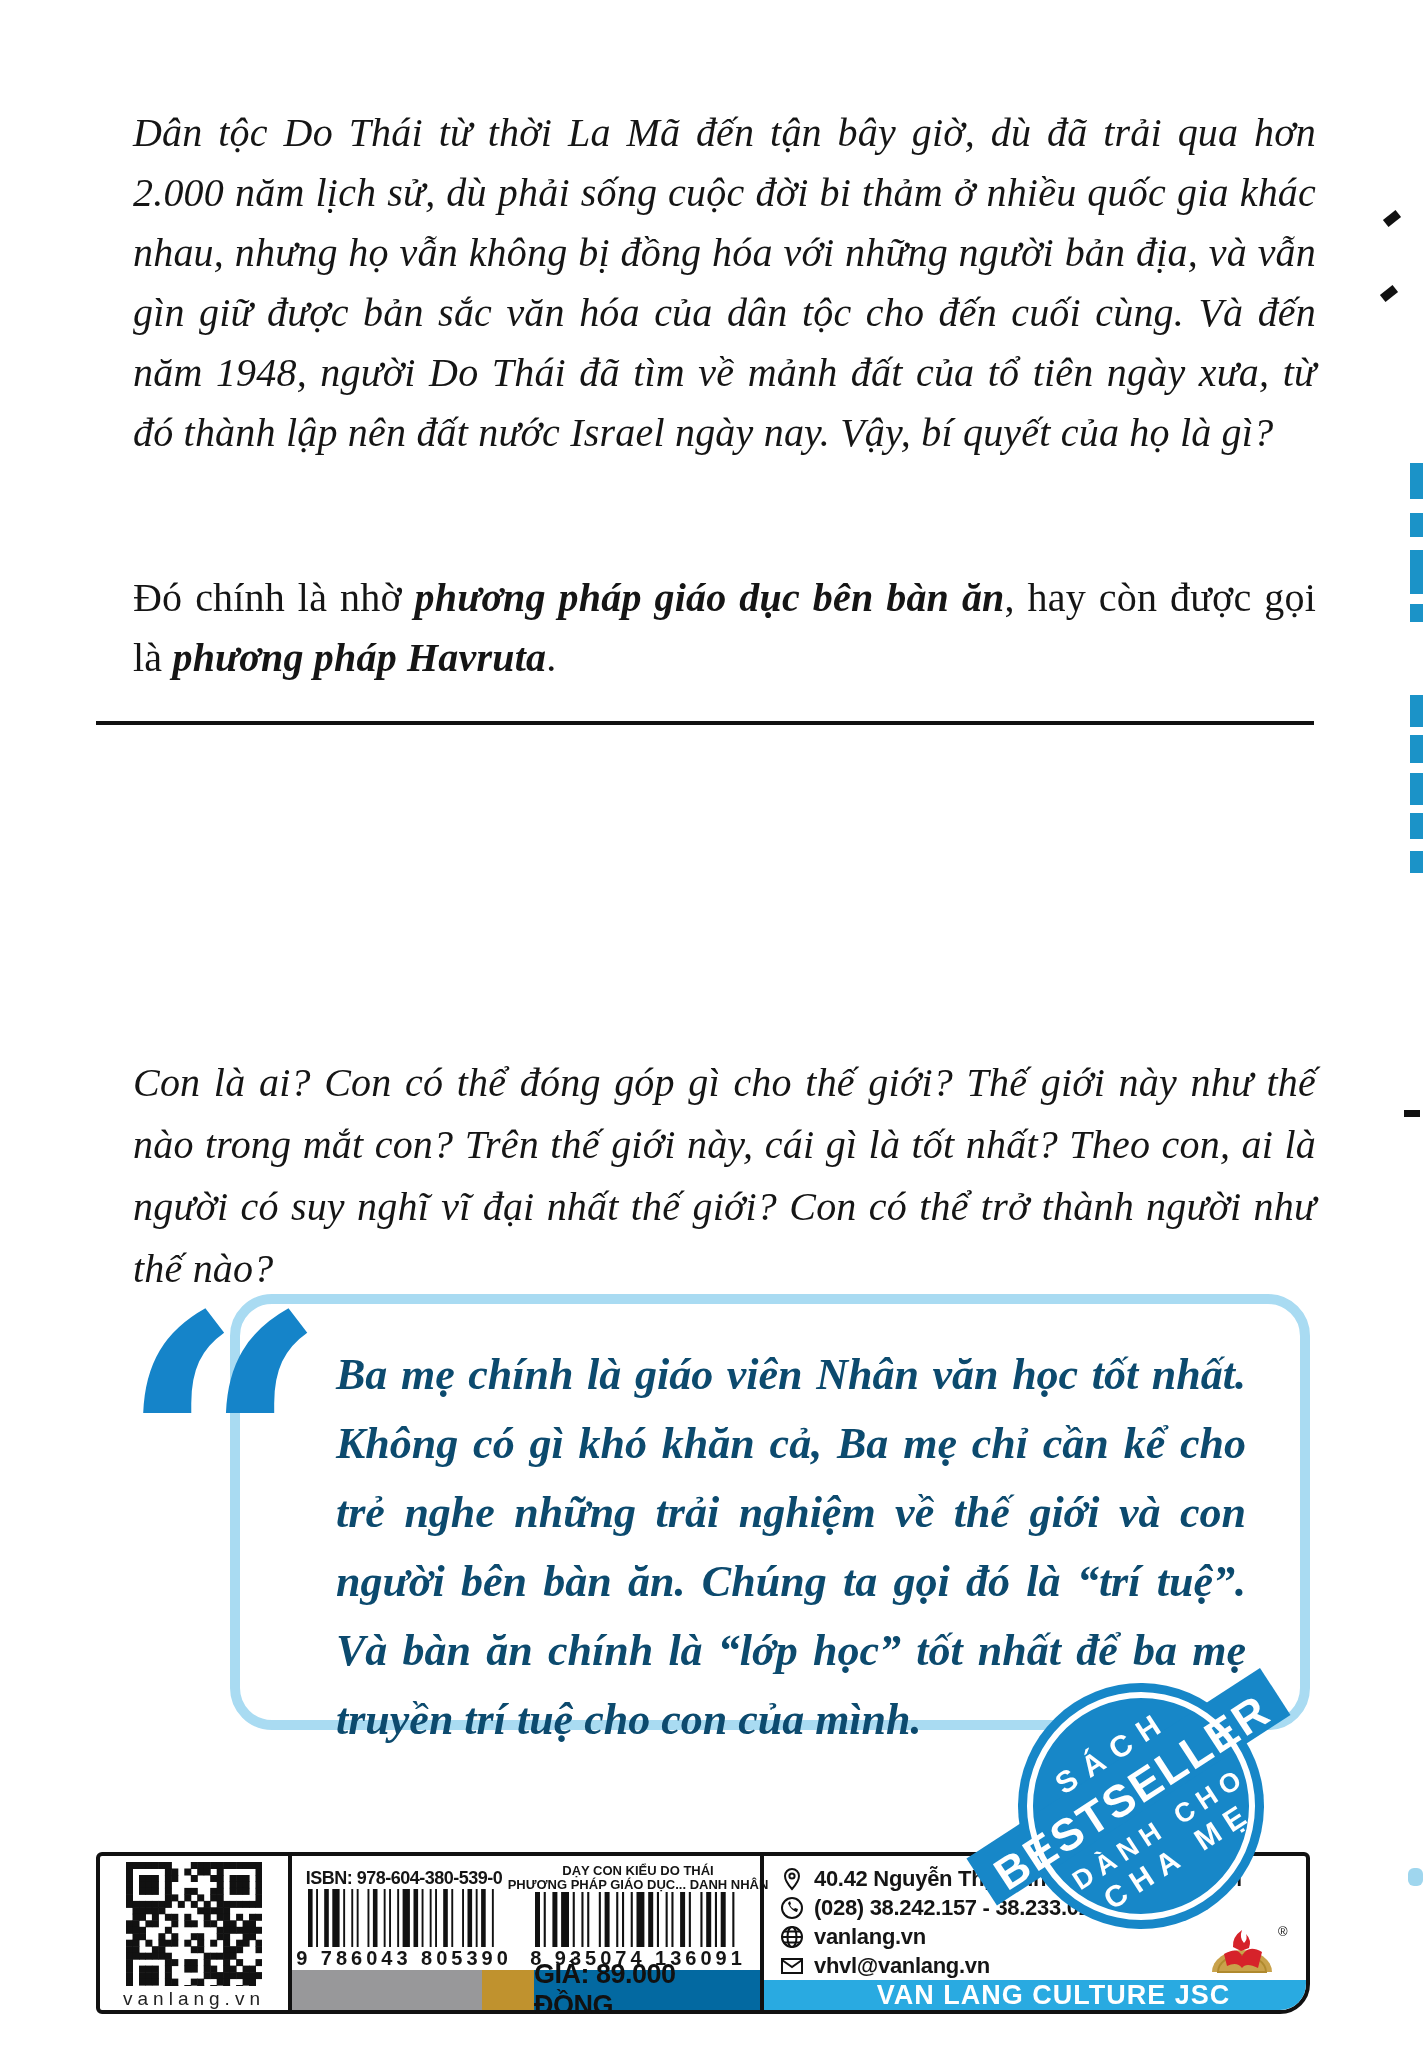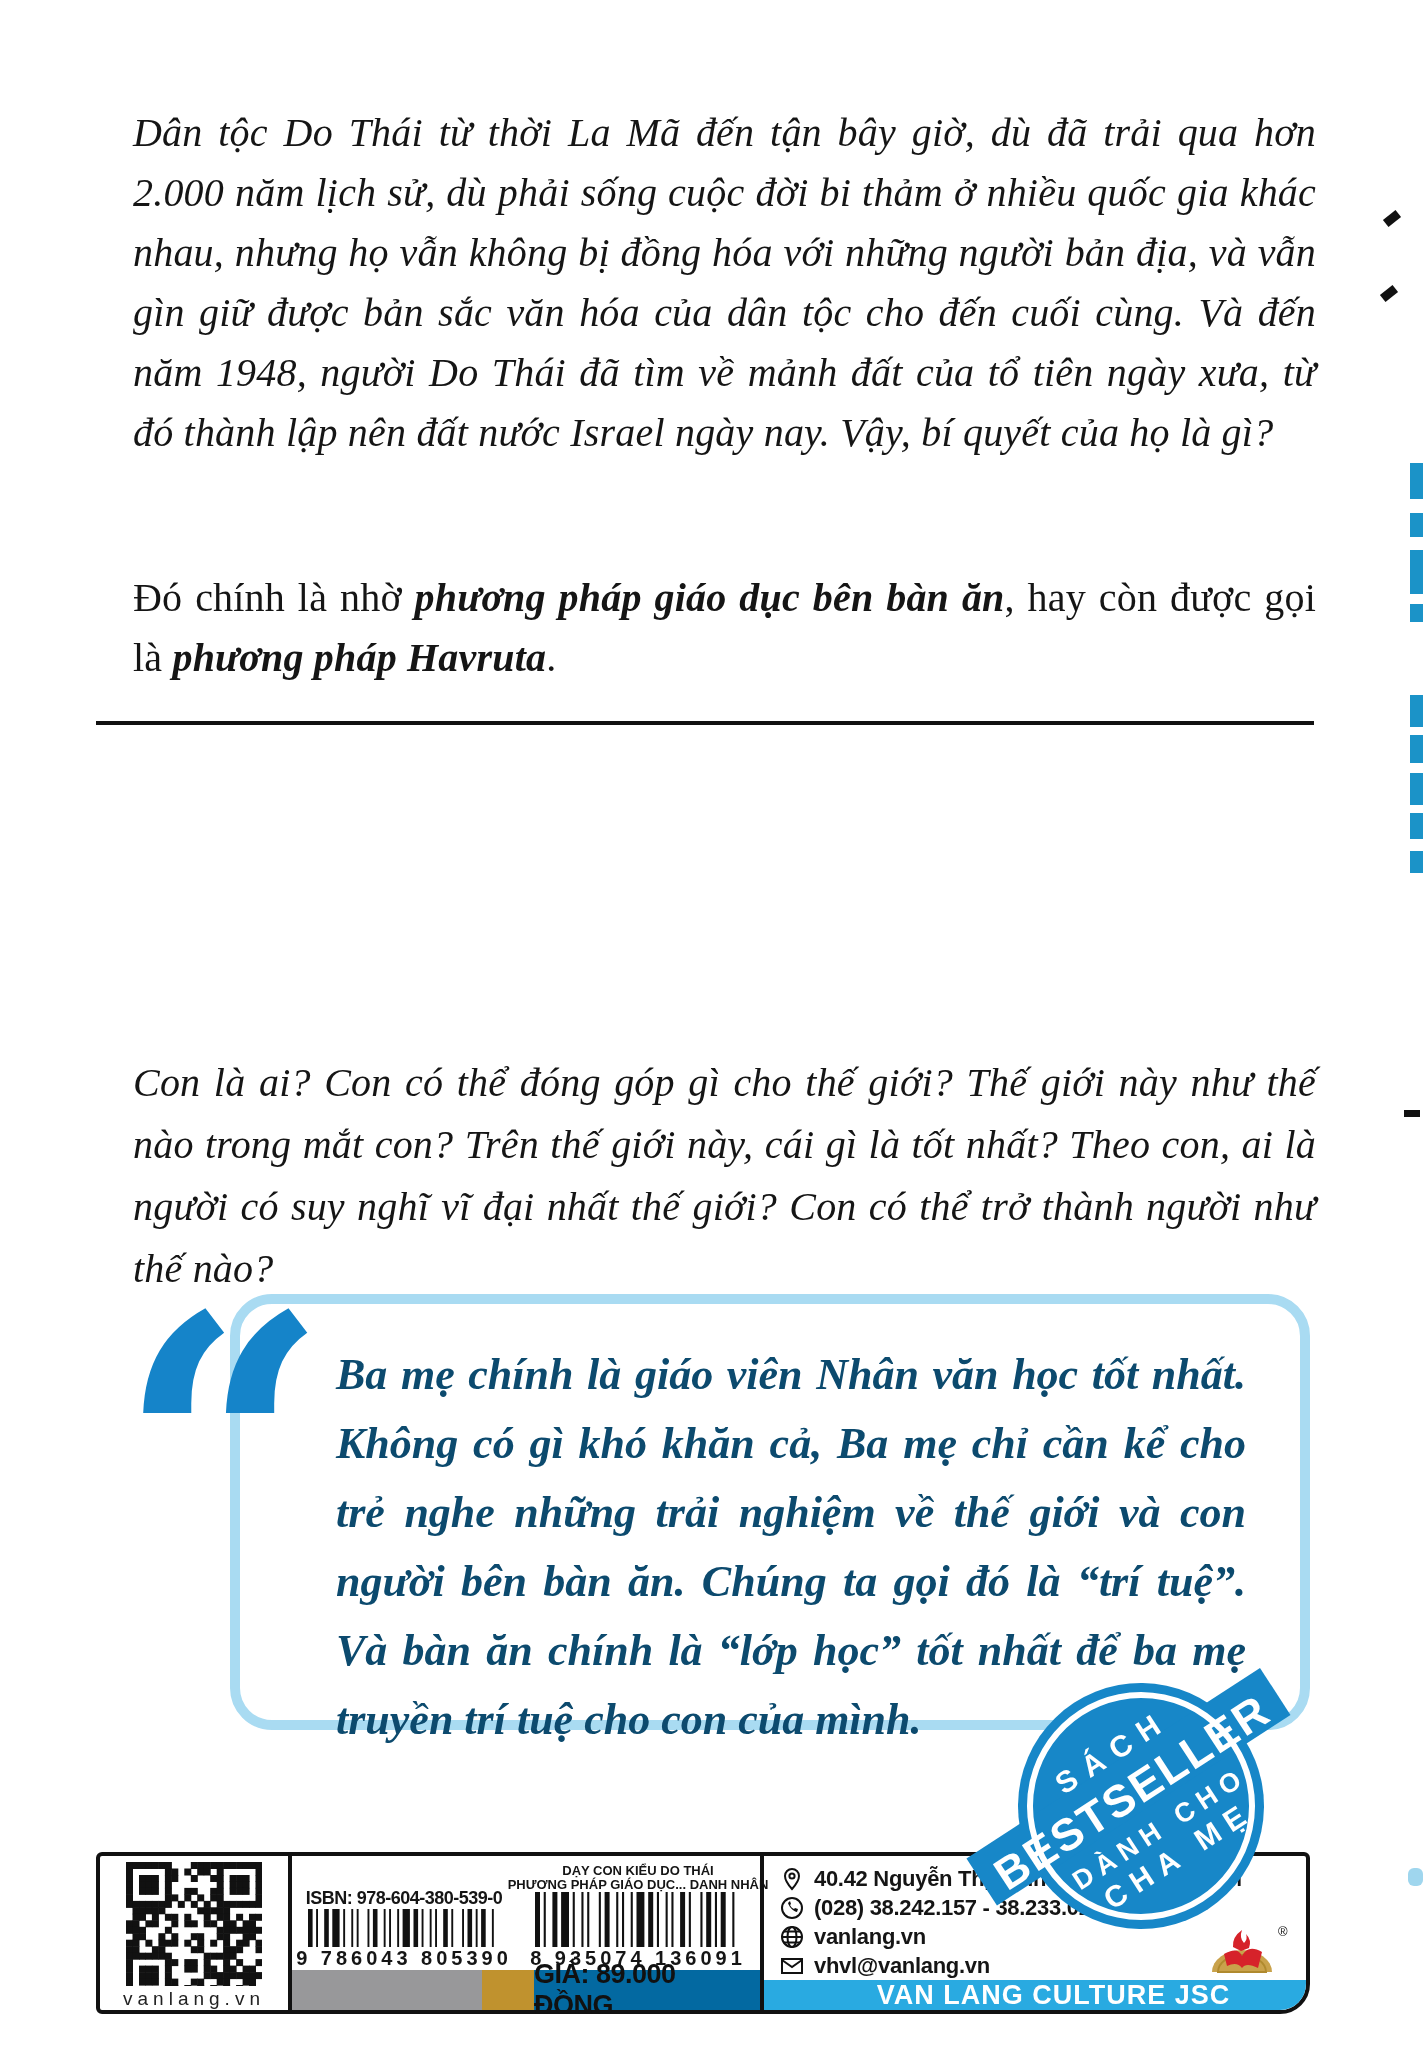--- a/index.html
+++ b/index.html
@@ -44,21 +44,21 @@
           border:4px solid #111;border-radius:6px 6px 30px 6px;display:flex;background:#fff;
           font-family:"Liberation Sans","DejaVu Sans",sans-serif;}
   .qr-panel{width:192px;box-sizing:border-box;border-right:4px solid #111;display:flex;
             flex-direction:column;align-items:center;padding-top:6px;}
   .qr-caption{font-size:19px;letter-spacing:5px;margin-top:2px;color:#222;}
   .mid-panel{width:468px;display:flex;flex-direction:column;}
   .codes-row{height:114px;display:flex;}
   .code-col{display:flex;flex-direction:column;align-items:center;}
   .colA{width:224px;padding-top:12px;}
   .colB{width:244px;padding-top:8px;}
-  .isbn{font-size:18px;font-weight:bold;letter-spacing:-0.5px;white-space:nowrap;margin-top:20px;}
+  .isbn{font-size:18px;font-weight:bold;letter-spacing:-0.5px;white-space:nowrap;}
   .tiny{font-size:13px;font-weight:bold;line-height:14px;text-align:center;white-space:nowrap;}
   .digits{font-size:20px;font-weight:bold;letter-spacing:4px;background:#fff;margin-top:-14px;
           padding:0 3px;white-space:nowrap;}
   .strip-row{height:40px;display:flex;}
   .strip-gray{width:190px;background:#98989a;}
   .strip-gold{width:52px;background:#c0922e;}
   .strip-price{flex:1;background:#0369a1;display:flex;align-items:center;justify-content:center;
                font-size:27px;font-weight:bold;letter-spacing:-0.5px;color:#111;}
   .right-panel{flex:1;box-sizing:border-box;border-left:4px solid #111;display:flex;
                flex-direction:column;position:relative;border-radius:0 0 26px 0;overflow:hidden;}

